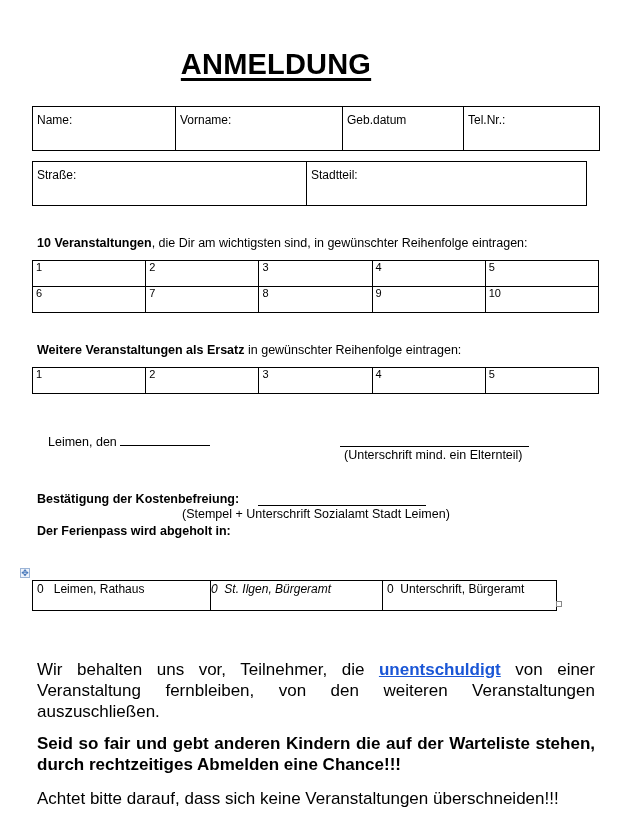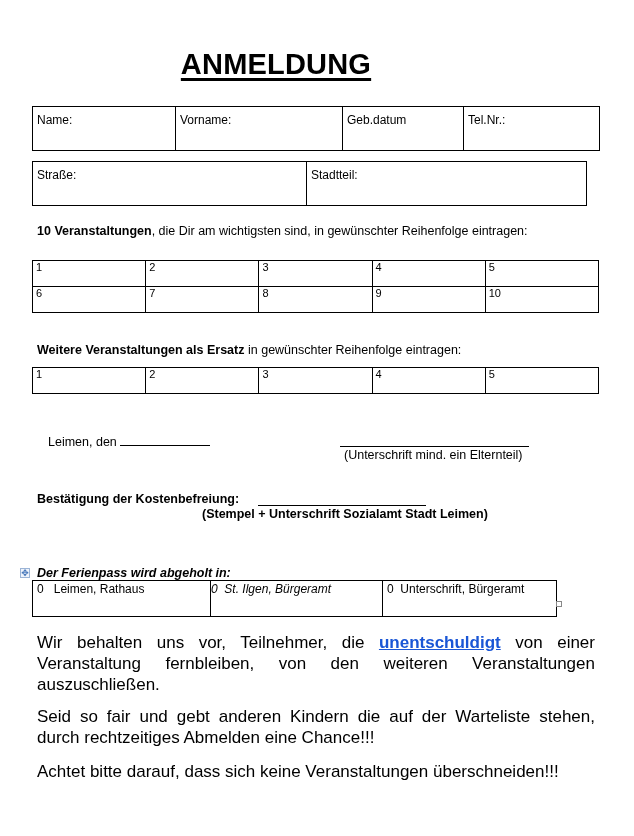--- a/index.html
+++ b/index.html
@@ -9,22 +9,22 @@
   .title { left: 0; width: 552px; top: 48px; text-align: center; font-size: 29px;
            font-weight: bold; text-decoration: underline; text-decoration-thickness: 3px;
            text-underline-offset: 4px; letter-spacing: 0.2px; }
   table.frm { position: absolute; border-collapse: collapse; table-layout: fixed; }
   table.frm td { border: 1.5px solid #000; vertical-align: top; padding: 6px 4px;
                  font-size: 12px; line-height: 14px; }
   .small td { font-size: 11px !important; padding: 0 3px !important; line-height: 12px !important; }
   .lbl { font-size: 12.5px; }
   .lbl b { font-weight: bold; }
   .uline { display: inline-block; border-bottom: 1px solid #000; height: 12px; vertical-align: baseline; }
-  .para { left: 37px; width: 558px; font-size: 17px; line-height: 21px; text-align: justify; }
-  .para.bold { font-weight: normal; }
+  .para { left: 37px; width: 558px; font-size: 17px; line-height: 21px; text-align: justify; margin-top: 27px; }
+  .para.bold { font-weight: bold; }
   .link { color: #1a56d6; font-weight: bold; text-decoration: underline; }
   .move-handle { width: 10px; height: 10px; border: 1px solid #9bb4d6; background: #eef3fb;
                  font-size: 9px; line-height: 9px; text-align: center; color: #3b6fb6; box-sizing: border-box; }
   .resize-handle { width: 6px; height: 6px; border: 1px solid #888; background: #fff; box-sizing: border-box; }
 </style>
 </head>
 <body>
 
 <div class="abs title">ANMELDUNG</div>
 
@@ -51,21 +51,21 @@
       <col style="width:280px">
     </colgroup>
   <tbody>
       <tr>
     <td><span>Straße:</span></td>
     <td><span>Stadtteil:</span></td>
   </tr>
 </tbody>
   </table>
 
-<div class="abs lbl" style="left:37px; top:224px;">
+<div class="abs lbl" style="left:37px; top:236px;">
   <b>10 Veranstaltungen</b><span>, die Dir am wichtigsten sind, in gewünschter Reihenfolge eintragen:</span>
 </div>
 
 <table class="frm small" style="left:32px; top:260px; width:567px; height:53px;">
   <colgroup>
       <col>
       <col>
       <col>
       <col>
       <col>
@@ -115,26 +115,26 @@
   <span>Leimen, den</span>
   <span class="uline" style="width:90px;"></span>
 </div>
 <div class="abs" style="left:340px; top:446px; width:189px; border-top:1px solid #000;"></div>
 <div class="abs lbl" style="left:344px; top:448px;text-align:right;">(Unterschrift mind. ein Elternteil)</div>
 
 <div class="abs lbl" style="left:37px; top:492px; font-weight:bold;">
   <span>Bestätigung der Kostenbefreiung:</span>
 </div>
 <div class="abs" style="left:258px; top:505px; width:168px; border-top:1px solid #000;"></div>
-<div class="abs lbl" style="left:182px; top:507px; font-weight:bold;margin-left:20px;">(Stempel + Unterschrift Sozialamt Stadt Leimen)</div>
+<div class="abs lbl" style="left:182px; top:507px; font-weight:normal;">(Stempel + Unterschrift Sozialamt Stadt Leimen)</div>
 
-<div class="abs lbl" style="left:37px; top:566px; font-weight:bold;font-style:italic;">Der Ferienpass wird abgeholt in:</div>
+<div class="abs lbl" style="left:37px; top:524px; font-weight:bold;">Der Ferienpass wird abgeholt in:</div>
 <div class="abs move-handle" style="left:20px; top:568px;">✥</div>
 
-<table class="frm" style="left:32px; top:580px; width:524px; height:37px;">
+<table class="frm" style="left:32px; top:580px; width:524px; height:31px;">
   <colgroup>
       <col style="width:178px">
       <col style="width:172px">
       <col style="width:174px">
     </colgroup>
   <tbody>
       <tr>
     <td style="padding:1px 4px;">
       <span>0</span>&nbsp;&nbsp;&nbsp;<span>Leimen, Rathaus</span>
     </td>

